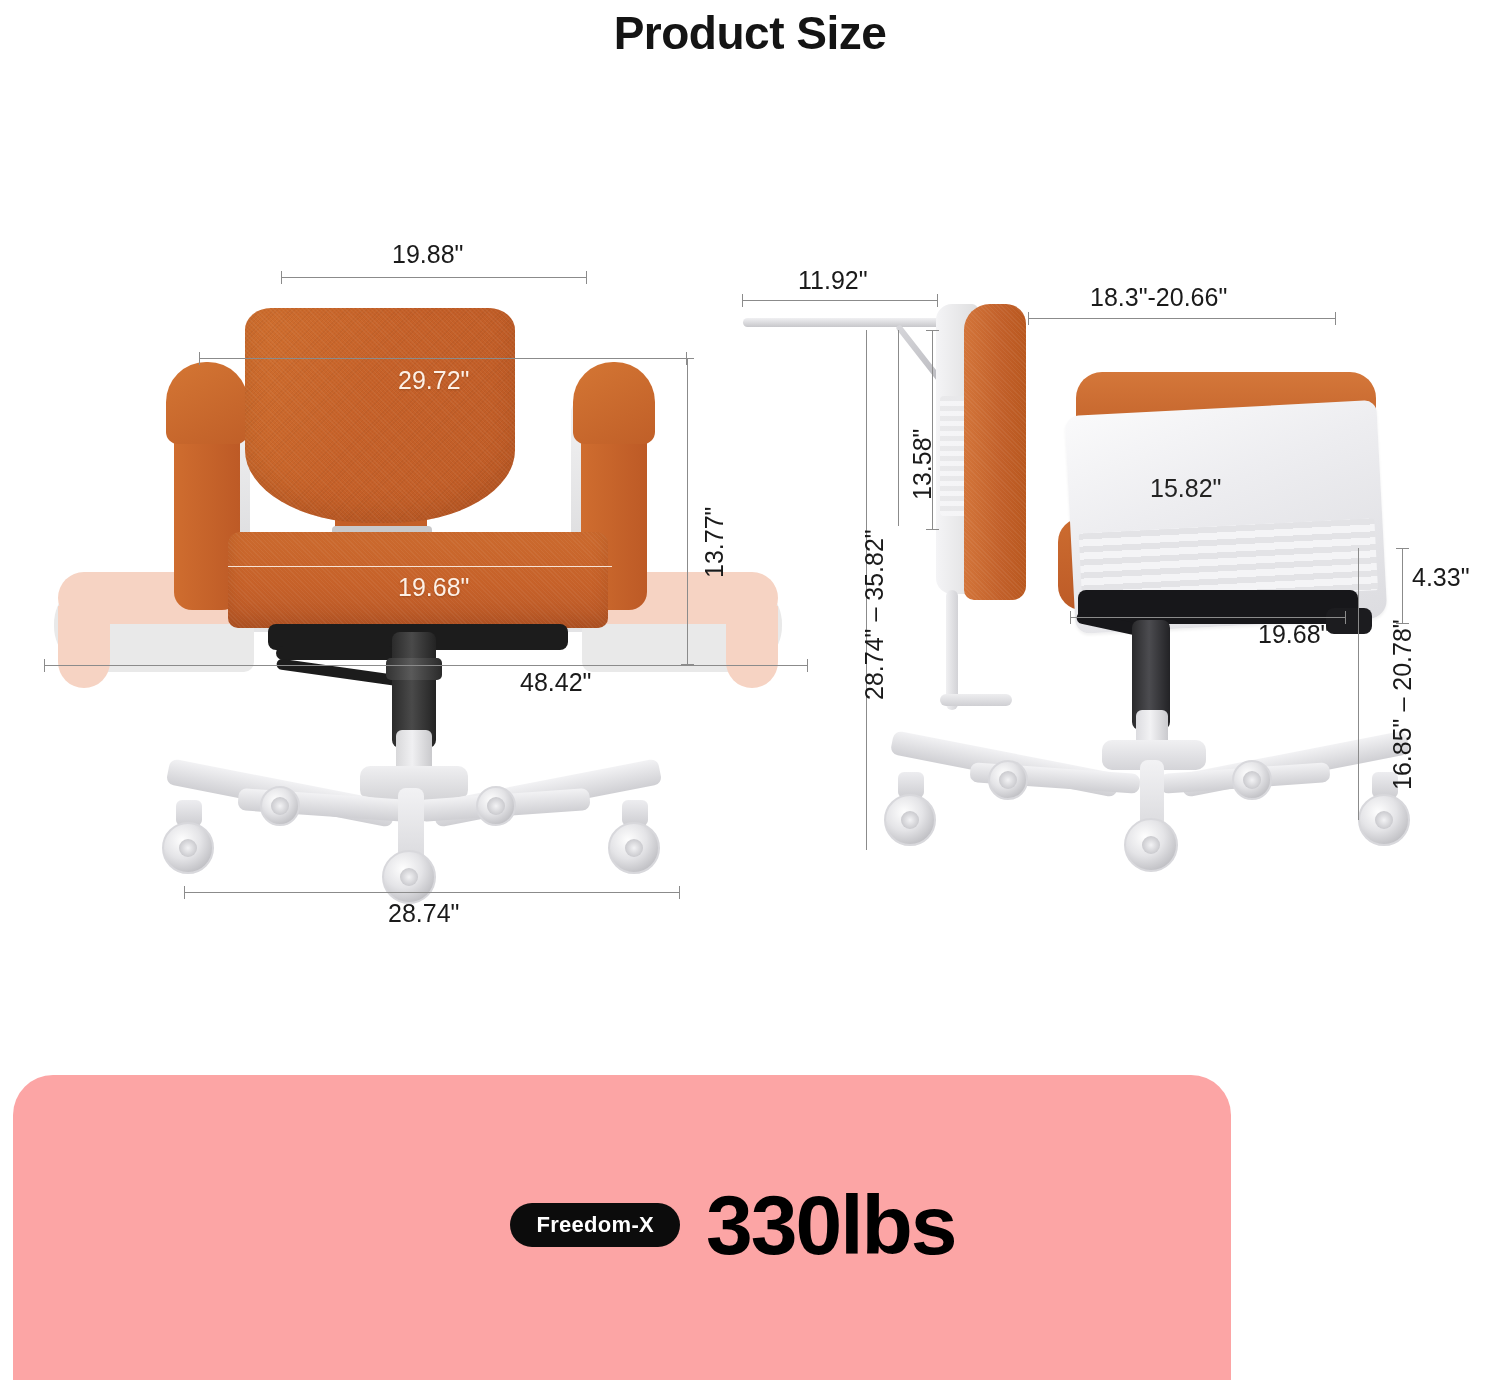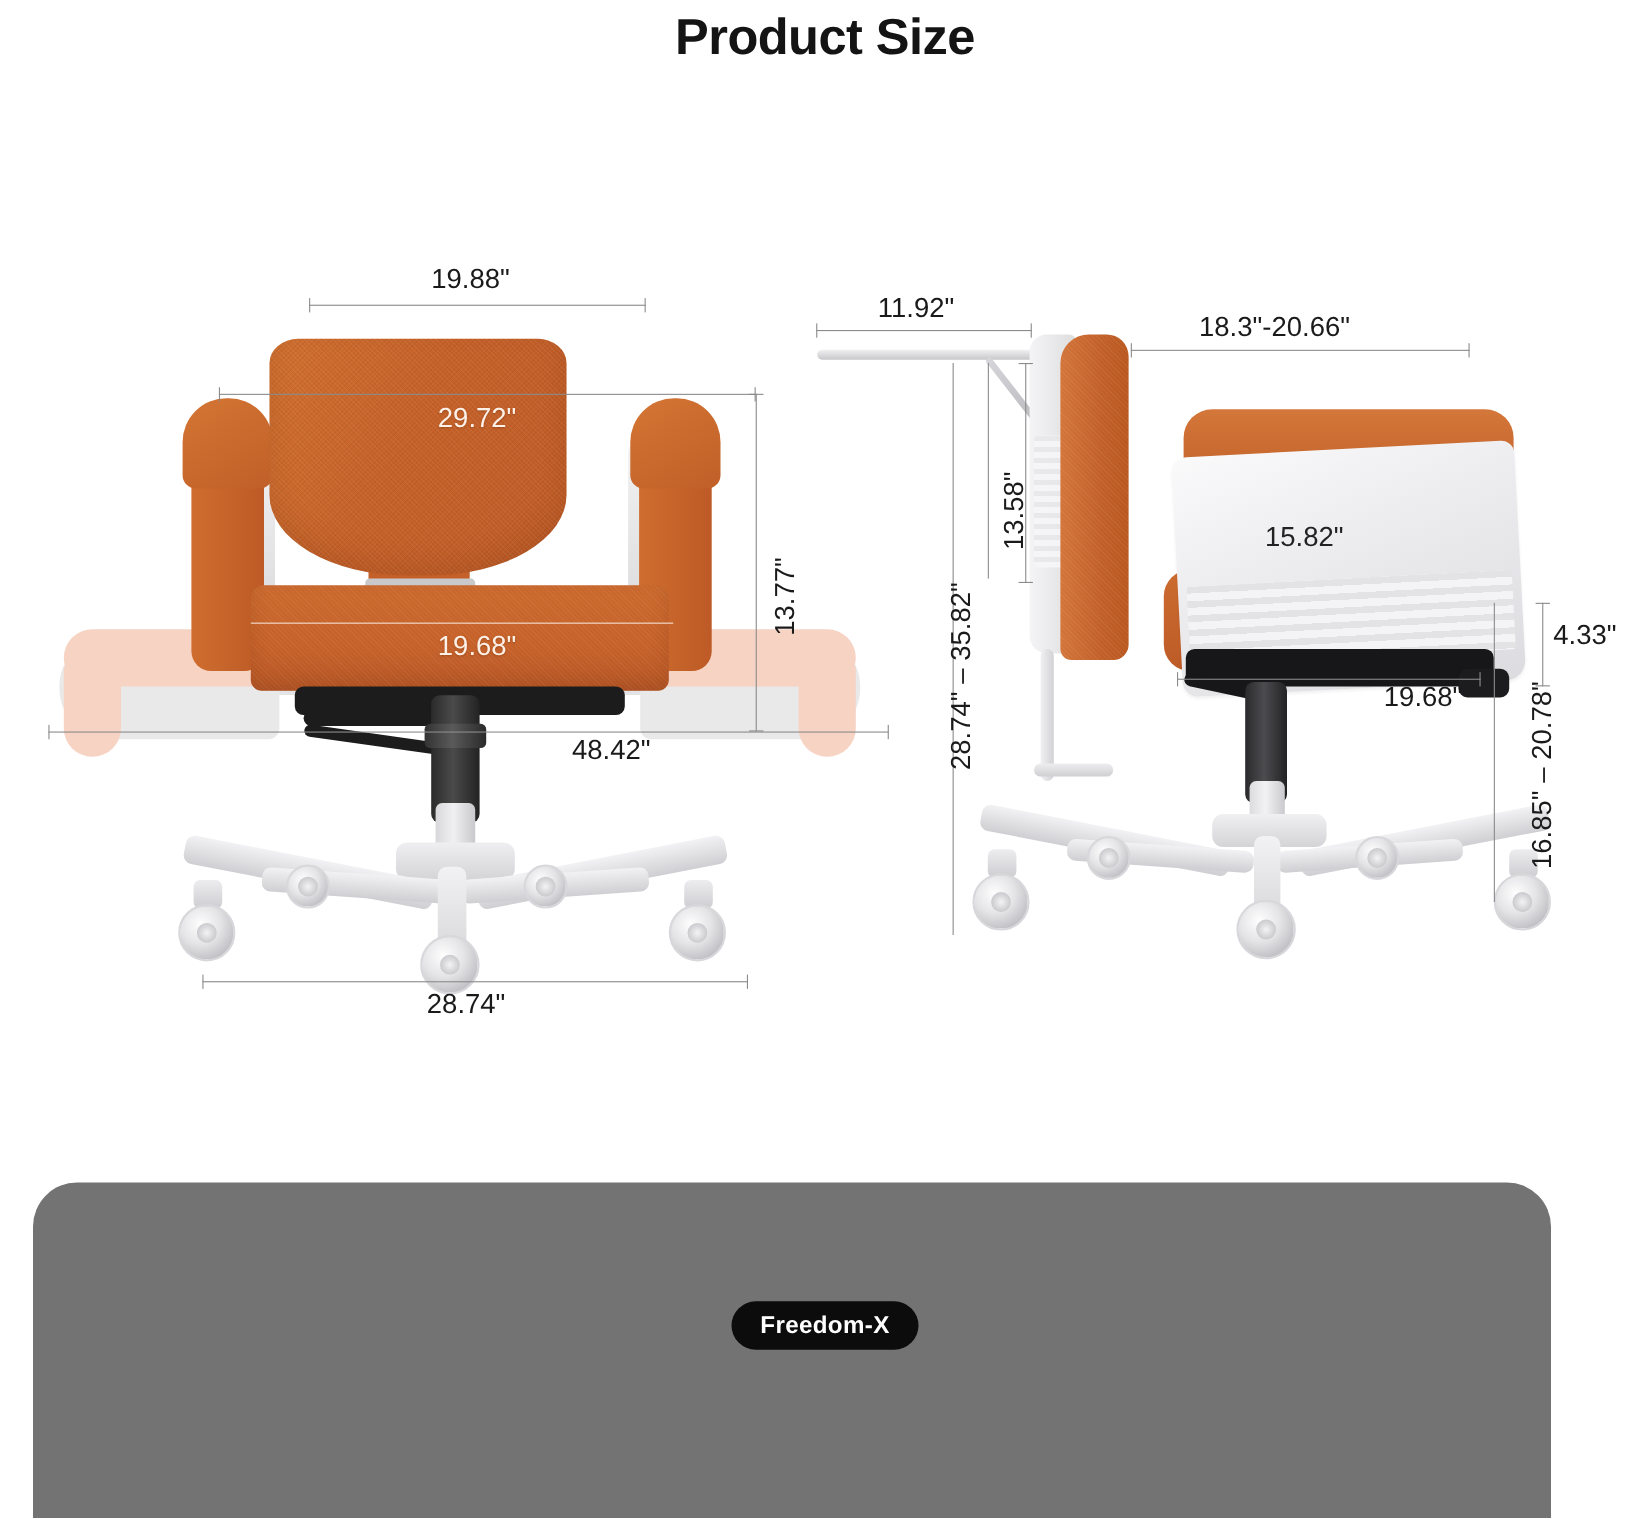--- a/index.html
+++ b/index.html
@@ -245,22 +245,22 @@
     position:absolute; left:396px; top:420px; width:32px; height:44px;
     background:linear-gradient(90deg,#dcdce0,#f2f2f4 45%,#cacace); border-radius:6px;
   }
   .hub-side{
     position:absolute; left:362px; top:450px; width:104px; height:30px;
     background:linear-gradient(180deg,#f0f0f2,#d4d4d8); border-radius:10px;
   }
 
   
   .banner{
-    position:absolute; left:30px; top:1075px; width:1380px; height:305px;
-    background:#737373; border-radius:40px 40px 0 0;
+    position:absolute; left:13px; top:1075px; width:1218px; height:305px;
+    background:#fca5a5; border-radius:40px 40px 0 0;
   }
   .banner-row{
     position:absolute; left:0; top:108px; width:1440px;
     display:flex; align-items:center; justify-content:center; gap:26px;
   }
   .brand-pill{
     background:#0c0c0c; color:#fff;
     padding:9px 26px; border-radius:22px;
     font-size:22px; font-weight:bold; letter-spacing:.3px;
   }
@@ -399,14 +399,15 @@
   <div class="dlabel" style="left:1412px; top:563px;">4.33"</div>
 
   <div class="dim-v nocaps" style="left:1358px; top:548px; height:272px;"></div>
   <div class="dlabel vert" style="left:1388px; top:790px;">16.85" – 20.78"</div>
 
 </div>
 
 <div class="banner">
   <div class="banner-row">
     <div class="brand-pill">Freedom-X</div>
+    <div class="weight-text">330lbs</div>
   </div>
 </div>
 
 </body></html>

